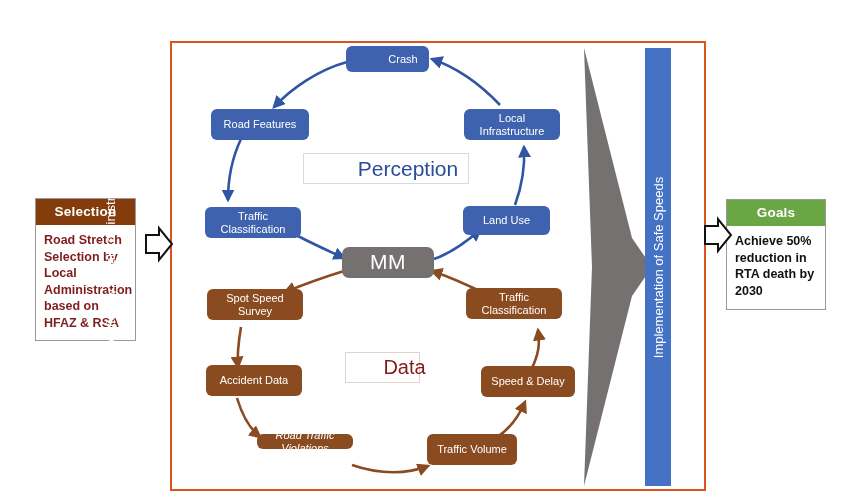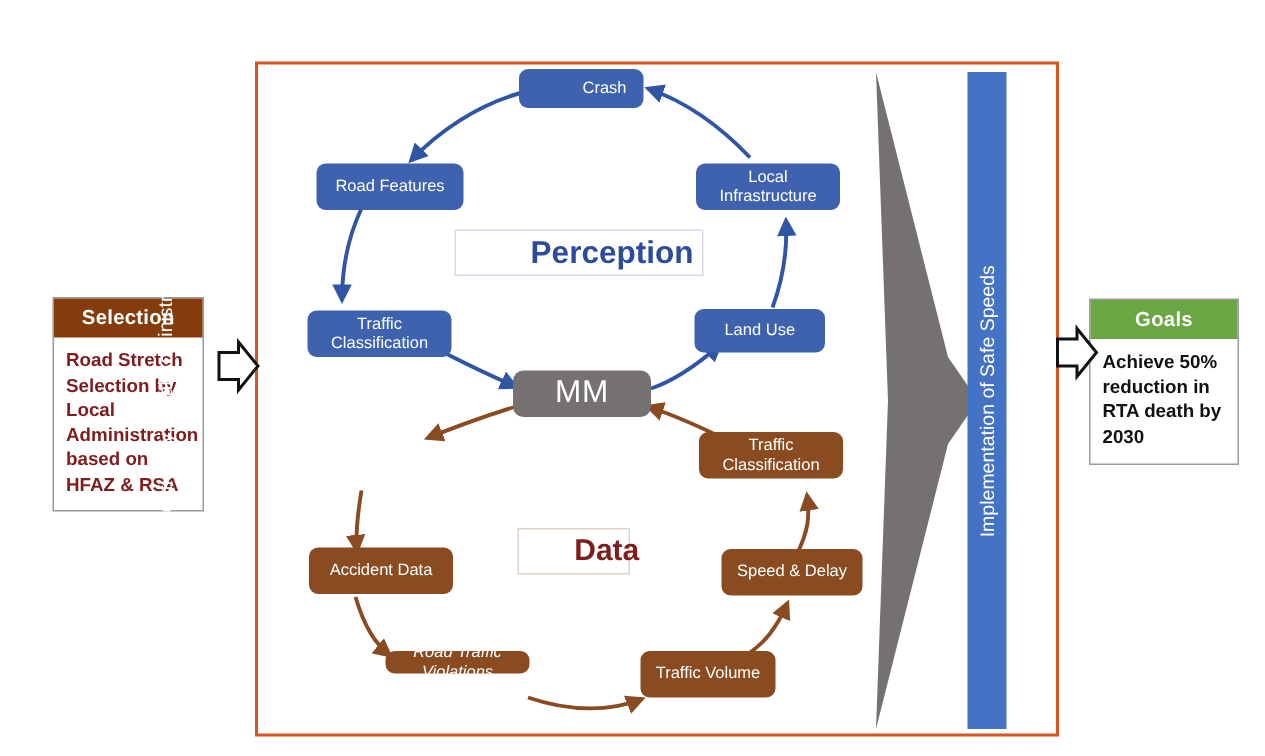--- a/index.html
+++ b/index.html
@@ -24,21 +24,21 @@
   
   .node{position:absolute;box-sizing:border-box;display:flex;align-items:center;justify-content:center;
         text-align:center;color:#ffffff;border-radius:6px;font-size:11px;line-height:1.18;
         padding:2px 3px;z-index:5;}
   .node.blue{background:#3F62AE;}
   .node.brown{background:#8A4B21;}
   .node.mm{background:#767171;border-radius:7px;font-size:21px;letter-spacing:.5px;z-index:7;}
 
   
   .caption{position:absolute;box-sizing:border-box;background:#ffffff;border:1px solid #D4D4E2;
-           display:flex;align-items:center;justify-content:center;font-weight:bold;z-index:6;padding-left:44px;}
+           display:flex;align-items:center;justify-content:center;font-weight:normal;z-index:6;padding-left:44px;}
   .caption.perception{color:#2B4C9B;font-size:21px;border-color:#D7DBE9;}
   .caption.data{color:#7f1d1d;font-size:20px;border-color:#E0D4C9;}
 
   
   #gray-arrow{position:absolute;z-index:4;}
   .vlabel{position:absolute;color:#ffffff;font-size:13px;white-space:nowrap;
           transform-origin:50% 50%;z-index:8;}
   #blue-bar{position:absolute;background:#4472C4;z-index:4;}
 
   
@@ -112,20 +112,23 @@
     <span>Land Use</span>
   </div>
   <div class="node blue" style="left:464px;top:109px;width:96px;height:31px;">
     <span>Local Infrastructure</span>
   </div>
 
   <div class="node mm" style="left:342px;top:247px;width:92px;height:31px;">
     <span>MM</span>
   </div>
 
+  <div class="node brown" style="left:207px;top:289px;width:96px;height:31px;">
+    <span>Spot Speed Survey</span>
+  </div>
   <div class="node brown" style="left:206px;top:365px;width:96px;height:31px;">
     <span>Accident Data</span>
   </div>
   <div class="node brown" style="left:257px;top:434px;width:96px;height:15px;font-style:italic;">
     <span>Road Traffic Violations</span>
   </div>
   <div class="node brown" style="left:427px;top:434px;width:90px;height:31px;">
     <span>Traffic Volume</span>
   </div>
   <div class="node brown" style="left:481px;top:366px;width:94px;height:31px;">

